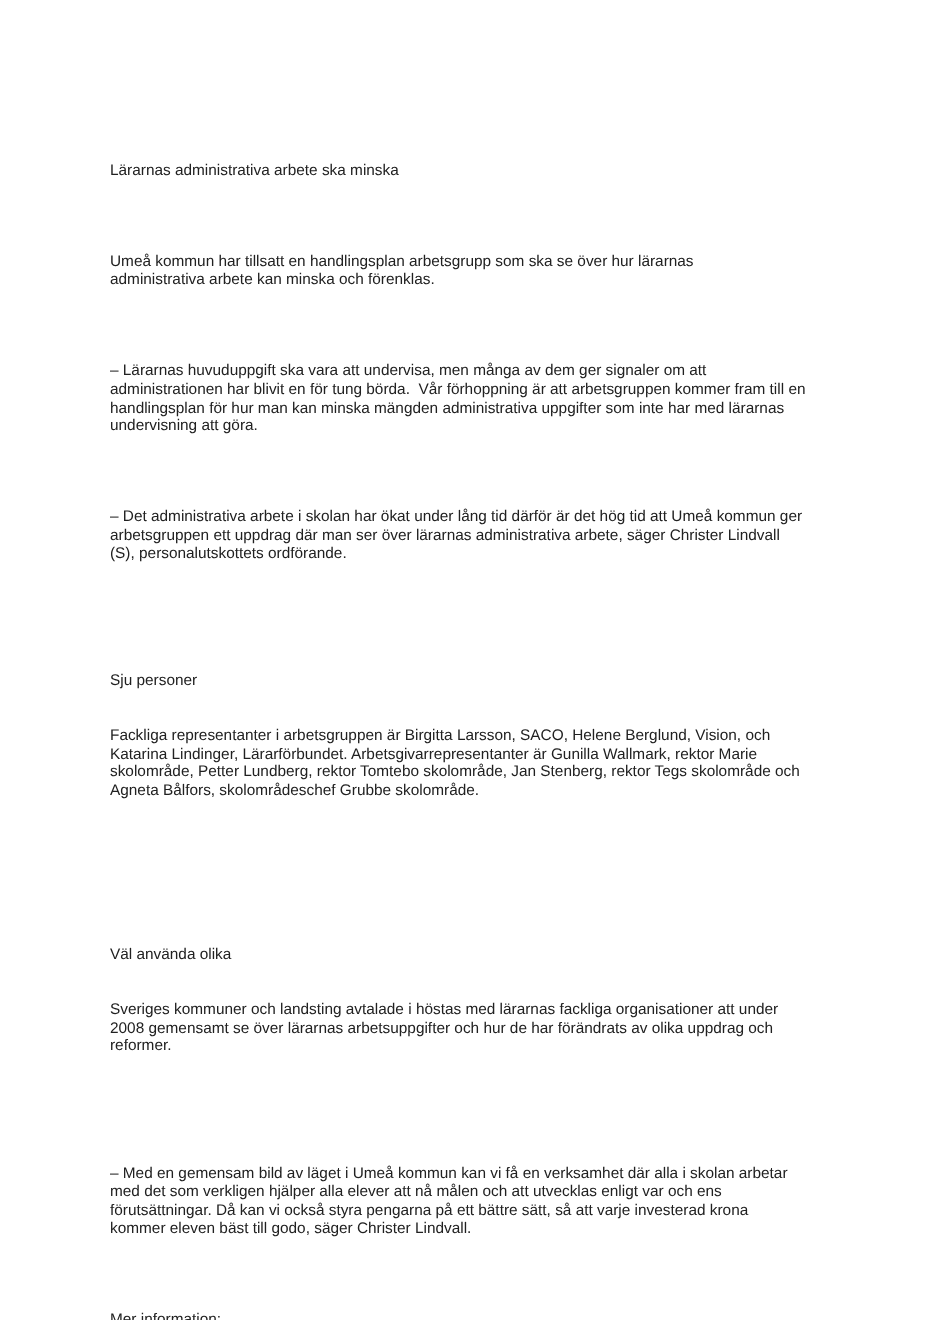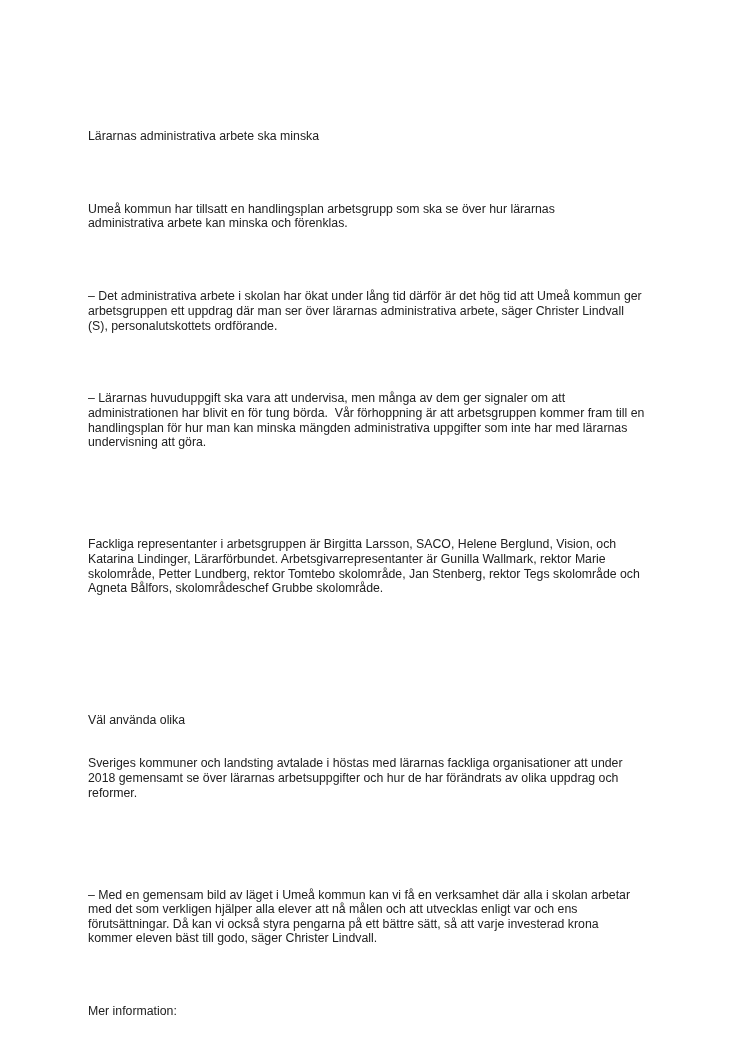--- a/index.html
+++ b/index.html
@@ -36,40 +36,41 @@
 <body>
 
 <div class="page">
   <div class="content">
 
     <div class="para">Lärarnas administrativa arbete ska minska</div>
 
     <div class="para">Umeå kommun har tillsatt en handlingsplan arbetsgrupp som ska se över hur lärarnas
 administrativa arbete kan minska och förenklas.</div>
 
-    <div class="para">– Det administrativa arbete i skolan har ökat under lång tid därför är det hög tid att Umeå kommun ger
-arbetsgruppen ett uppdrag där man ser över lärarnas administrativa arbete, säger Christer Lindvall
-(S), personalutskottets ordförande.</div>
-
     <div class="para">– Lärarnas huvuduppgift ska vara att undervisa, men många av dem ger signaler om att
 administrationen har blivit en för tung börda.  Vår förhoppning är att arbetsgruppen kommer fram till en
 handlingsplan för hur man kan minska mängden administrativa uppgifter som inte har med lärarnas
 undervisning att göra.</div>
 
+    <div class="para">– Det administrativa arbete i skolan har ökat under lång tid därför är det hög tid att Umeå kommun ger
+arbetsgruppen ett uppdrag där man ser över lärarnas administrativa arbete, säger Christer Lindvall
+(S), personalutskottets ordförande.</div>
+
     <div>
+      <div class="heading">Sju personer</div>
       <div class="para">Fackliga representanter i arbetsgruppen är Birgitta Larsson, SACO, Helene Berglund, Vision, och
 Katarina Lindinger, Lärarförbundet. Arbetsgivarrepresentanter är Gunilla Wallmark, rektor Marie
 skolområde, Petter Lundberg, rektor Tomtebo skolområde, Jan Stenberg, rektor Tegs skolområde och
 Agneta Bålfors, skolområdeschef Grubbe skolområde.</div>
     </div>
 
     <div>
       <div class="heading">Väl använda olika</div>
       <div class="para">Sveriges kommuner och landsting avtalade i höstas med lärarnas fackliga organisationer att under
-2018 gemensamt se över lärarnas arbetsuppgifter och hur de har förändrats av olika uppdrag och
+2008 gemensamt se över lärarnas arbetsuppgifter och hur de har förändrats av olika uppdrag och
 reformer.</div>
     </div>
 
     <div class="para">– Med en gemensam bild av läget i Umeå kommun kan vi få en verksamhet där alla i skolan arbetar
 med det som verkligen hjälper alla elever att nå målen och att utvecklas enligt var och ens
 förutsättningar. Då kan vi också styra pengarna på ett bättre sätt, så att varje investerad krona
 kommer eleven bäst till godo, säger Christer Lindvall.</div>
 
     <div class="para">Mer information:</div>
 

